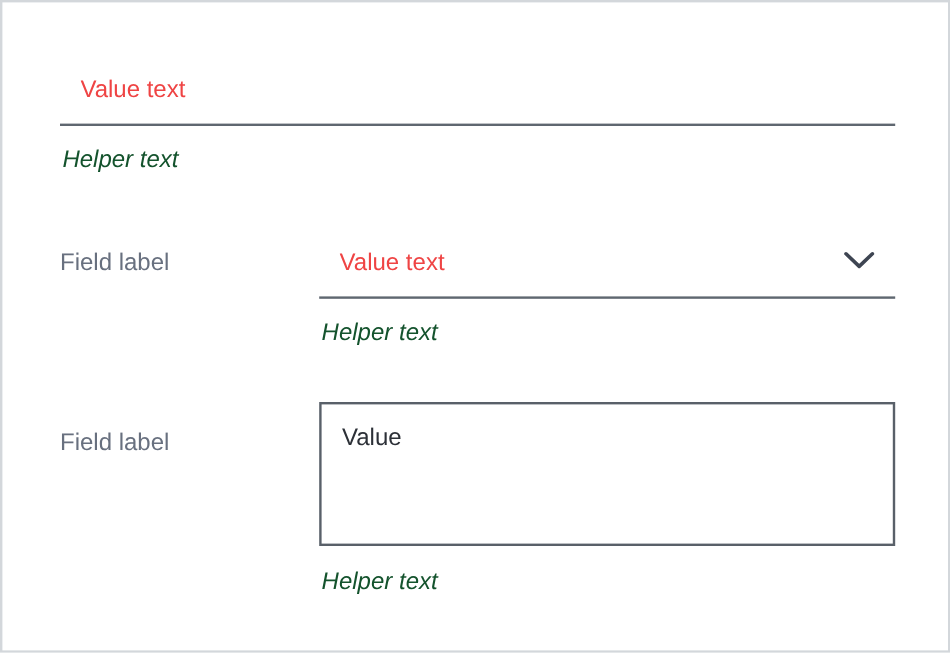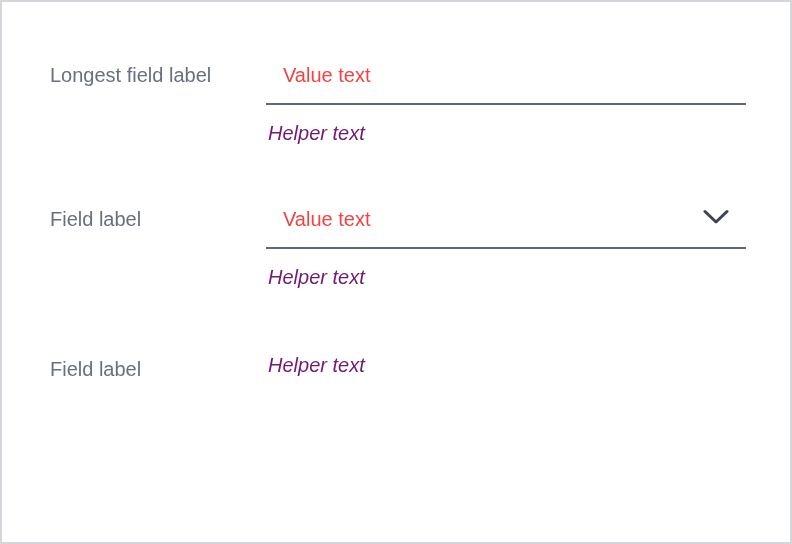--- a/index.html
+++ b/index.html
@@ -84,31 +84,30 @@
     color: #2c3037;
     padding: 14px 16px 0 17px;
   }
 
   .helper-text {
     margin-top: 14px;
     padding-left: 2px;
     font-size: 20px;
     line-height: 28px;
     font-style: italic;
-    color: #701a75;
+    color: #14532d;
   }
   .row-3 .helper-text { margin-top: 16px; }
 </style>
 </head>
 <body>
 
 <div class="page">
 
   <div class="field-row row-1">
-    <div class="field-label">Longest field label</div>
     <div class="field-col">
       <div class="control">
         <input class="value-input" type="text" value="Value text" style="">
       </div>
       <div class="helper-text">Helper text</div>
     </div>
   </div>
 
   <div class="field-row row-2">
     <div class="field-label">Field label</div>
@@ -119,17 +118,18 @@
           <polyline points="2,2.5 13,13 24,2.5" fill="none" stroke="#3e4552" stroke-width="3" stroke-linecap="round" stroke-linejoin="round"></polyline>
         </svg>
       </div>
       <div class="helper-text">Helper text</div>
     </div>
   </div>
 
   <div class="field-row row-3">
     <div class="field-label">Field label</div>
     <div class="field-col">
+      <textarea class="textarea-input" style="">Value</textarea>
       <div class="helper-text">Helper text</div>
     </div>
   </div>
 
 </div>
 
 </body></html>

